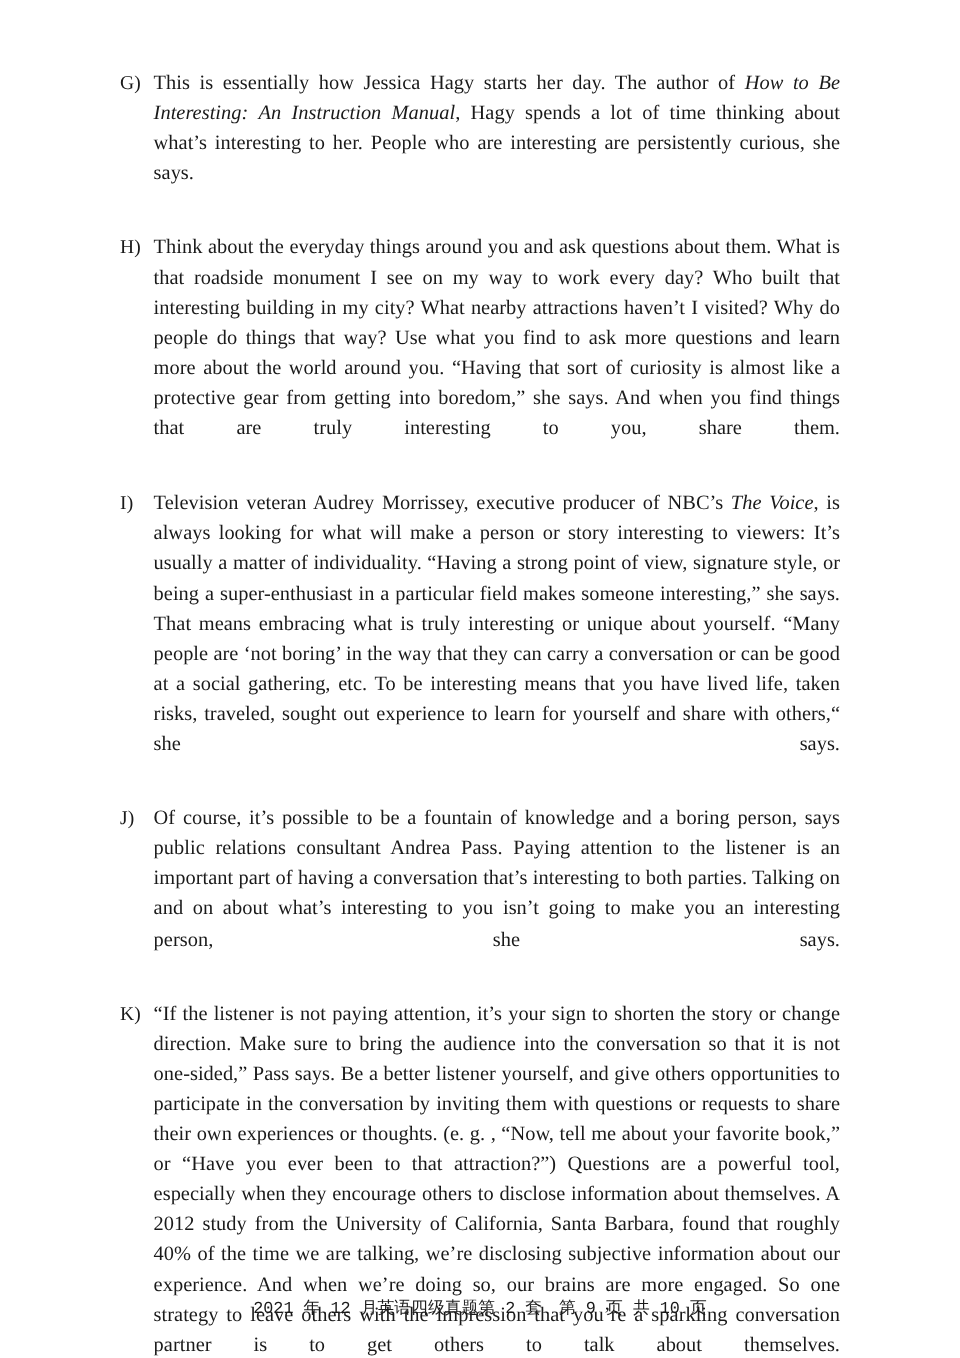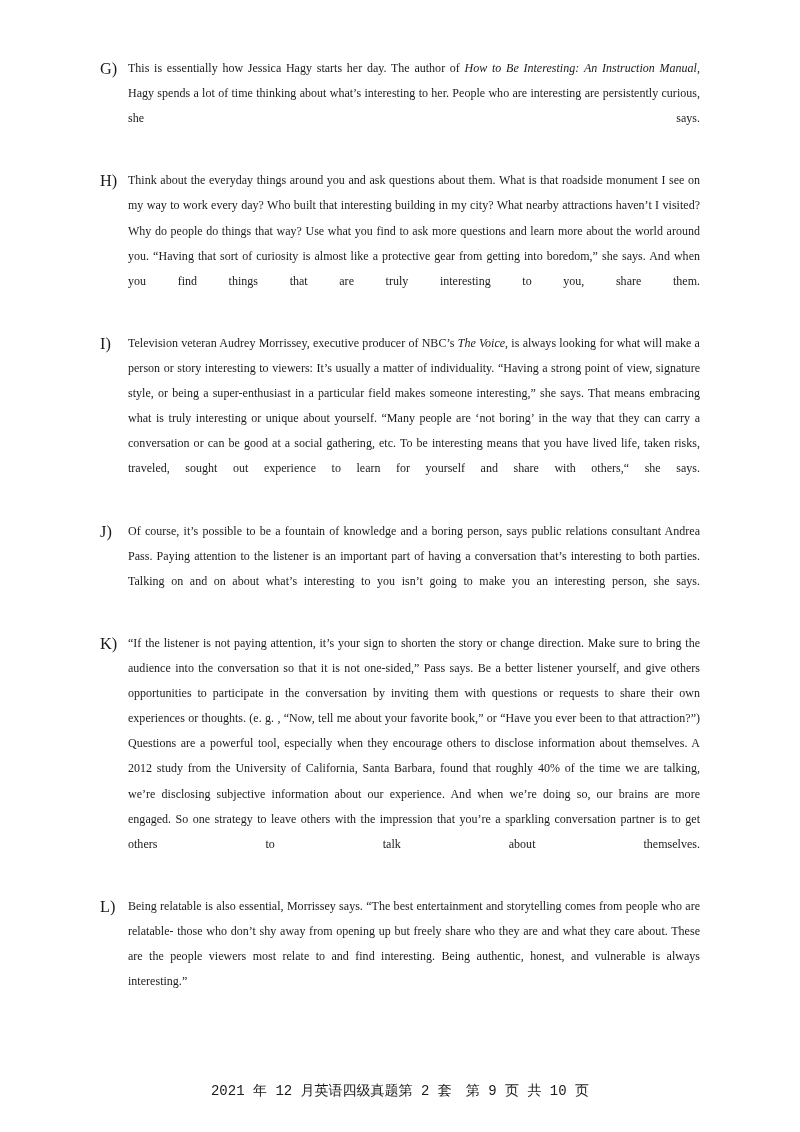--- a/index.html
+++ b/index.html
@@ -41,21 +41,21 @@
   .para-marker {
     flex: 0 0 28px;
     width: 28px;
     font-size: 16.3px;
     line-height: 25.1px;
     text-align: left;
     letter-spacing: 0.1px;
   }
   .para-body {
     flex: 1 1 auto;
-    font-size: 12px;
+    font-size: 17px;
     line-height: 25.1px;
     text-align: justify;
     text-justify: inter-word;
     hyphens: none;
     letter-spacing: 0.02px;
     word-spacing: 0.1px;
   }
   
   .para-body::after {
     content: "";

